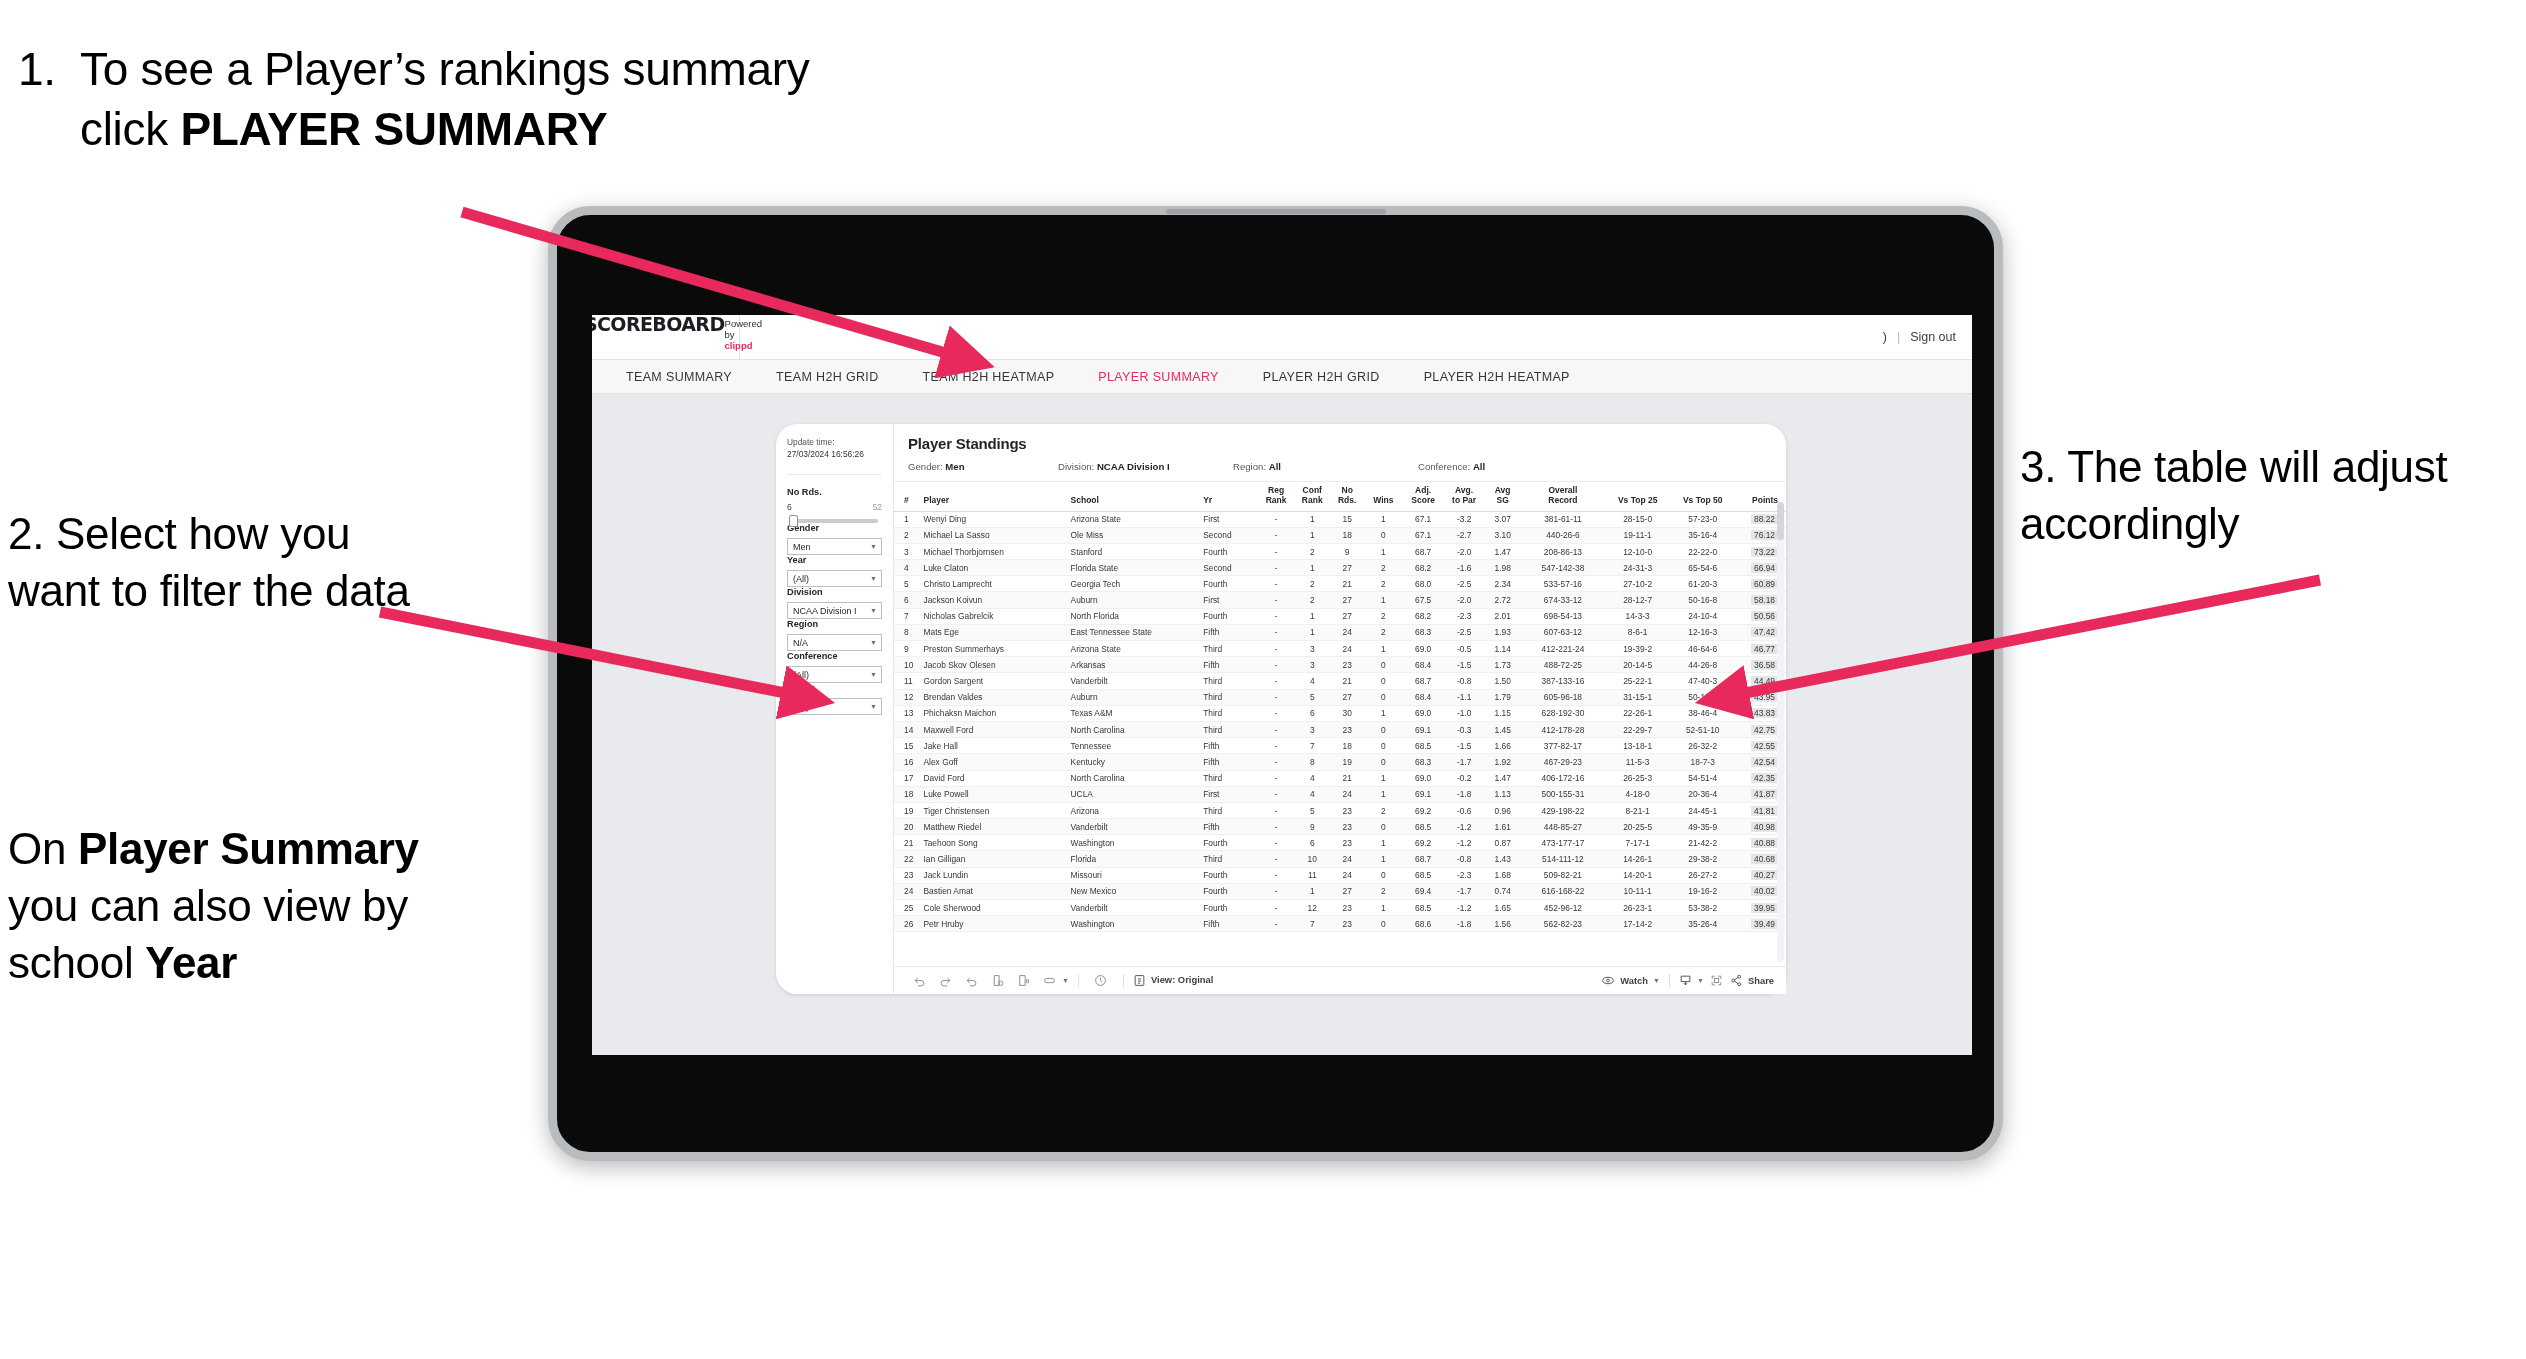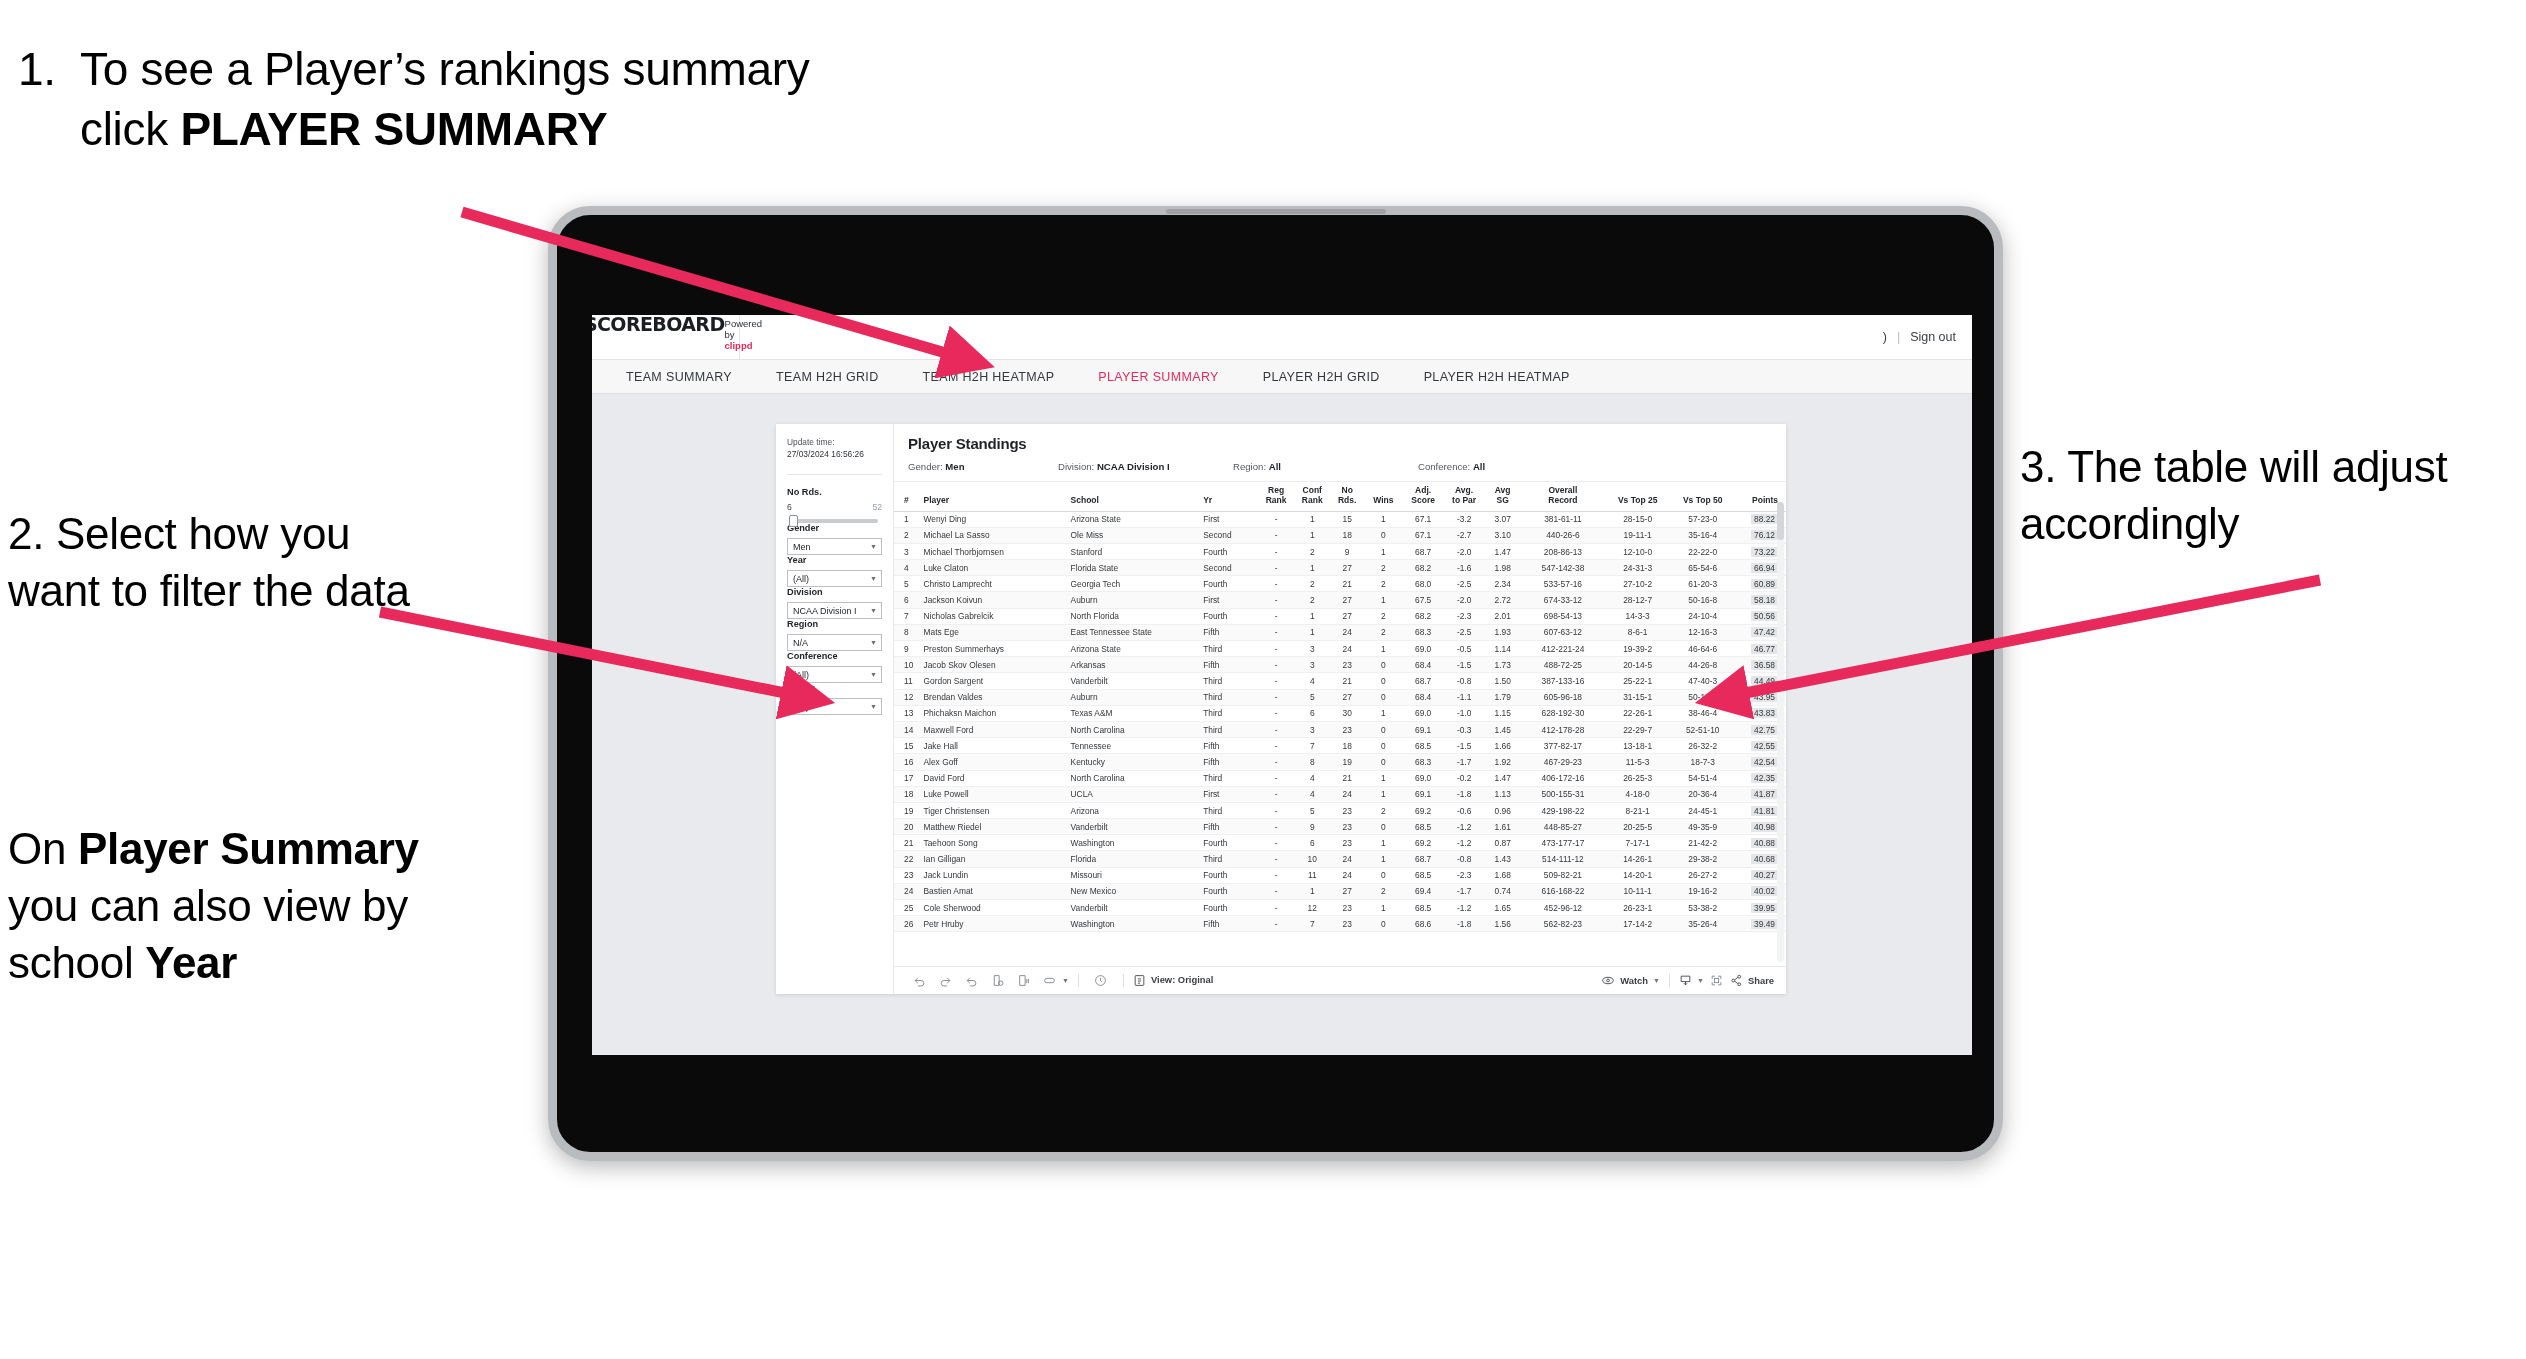--- a/index.html
+++ b/index.html
@@ -104,21 +104,21 @@
     background:#e9eaed; height: 661px; padding: 30px 0 0 0;
     position: relative;
   }
 
   
   .card {
     position:absolute; left: 184px; top: 30px;
     width: 1010px; height: 570px;
     background:#fff;
     box-shadow: 0 1px 4px rgba(0,0,0,0.12);
-    display:flex; flex-direction:column;
+    display:flex; flex-direction:column;border-radius:21px;
   }
   .card-body { display:flex; flex:1; min-height:0; }
 
   
   .filters {
     width: 118px; border-right:1px solid #e8e8e8;
     padding: 12px 11px 0 11px;
     display:flex; flex-direction:column;
   }
   .upd-label { font-size: 8.4px; color:#4d5156; line-height:1.45; }

